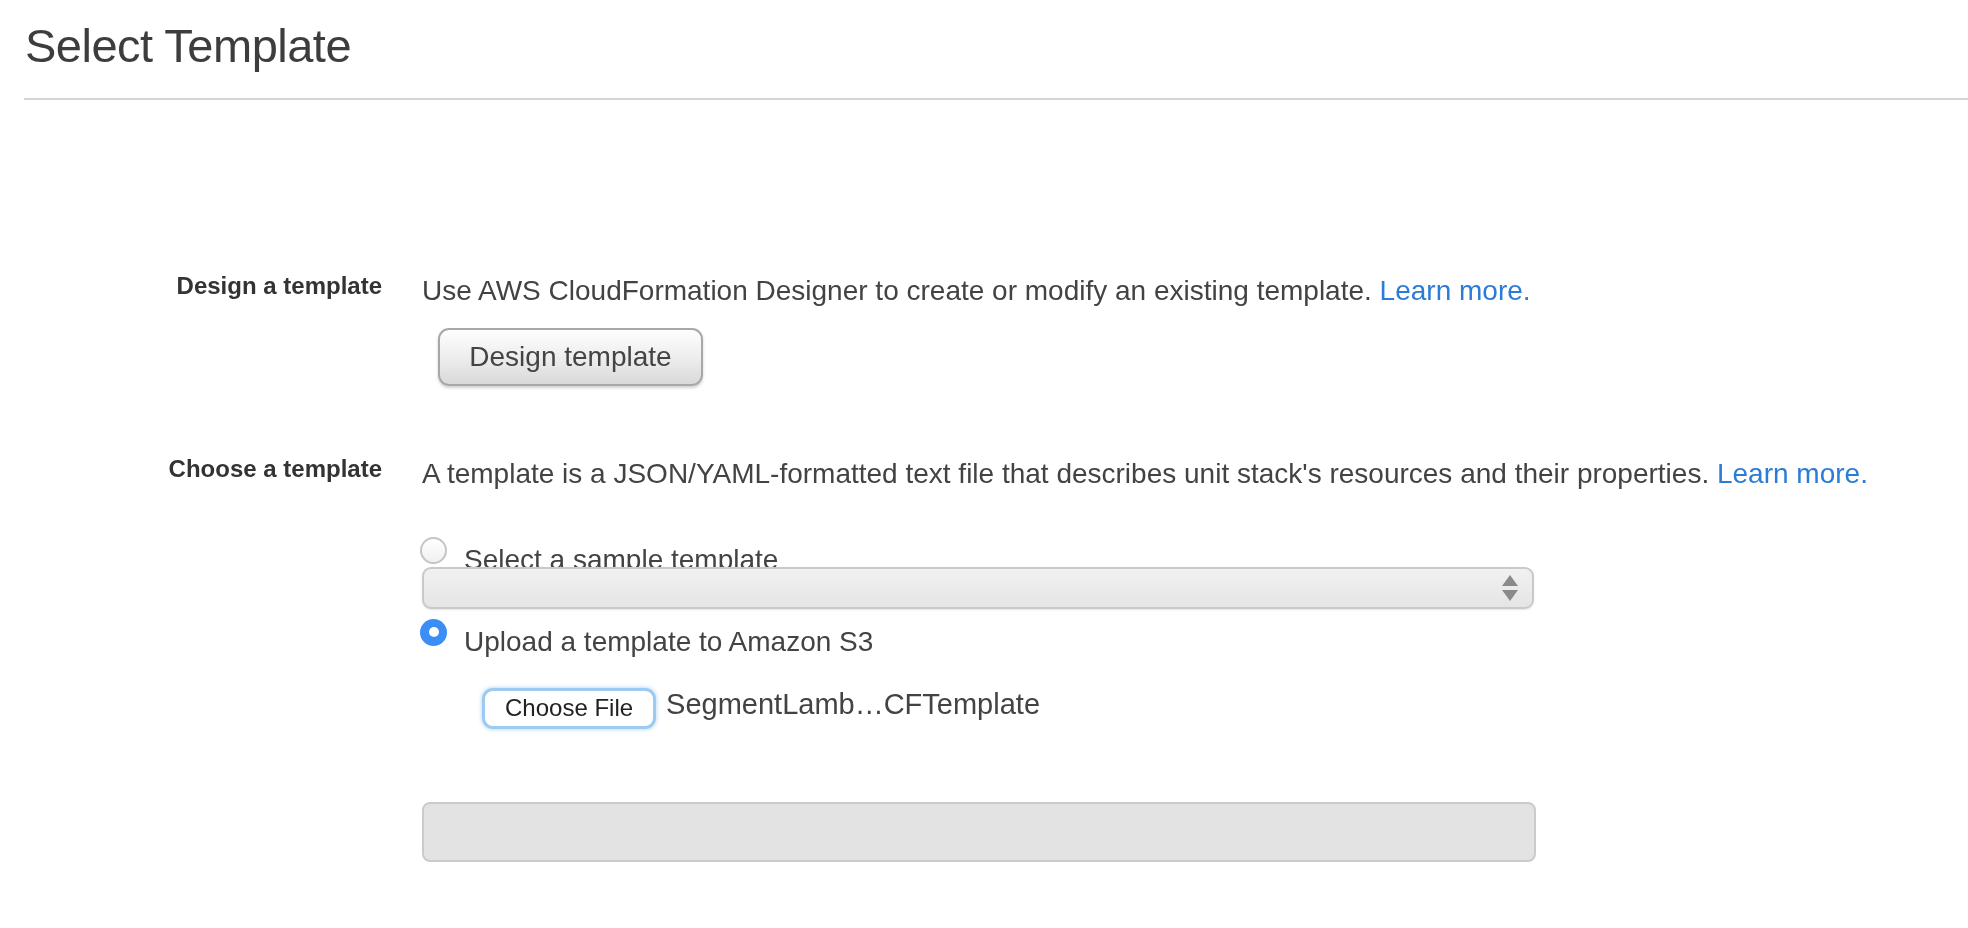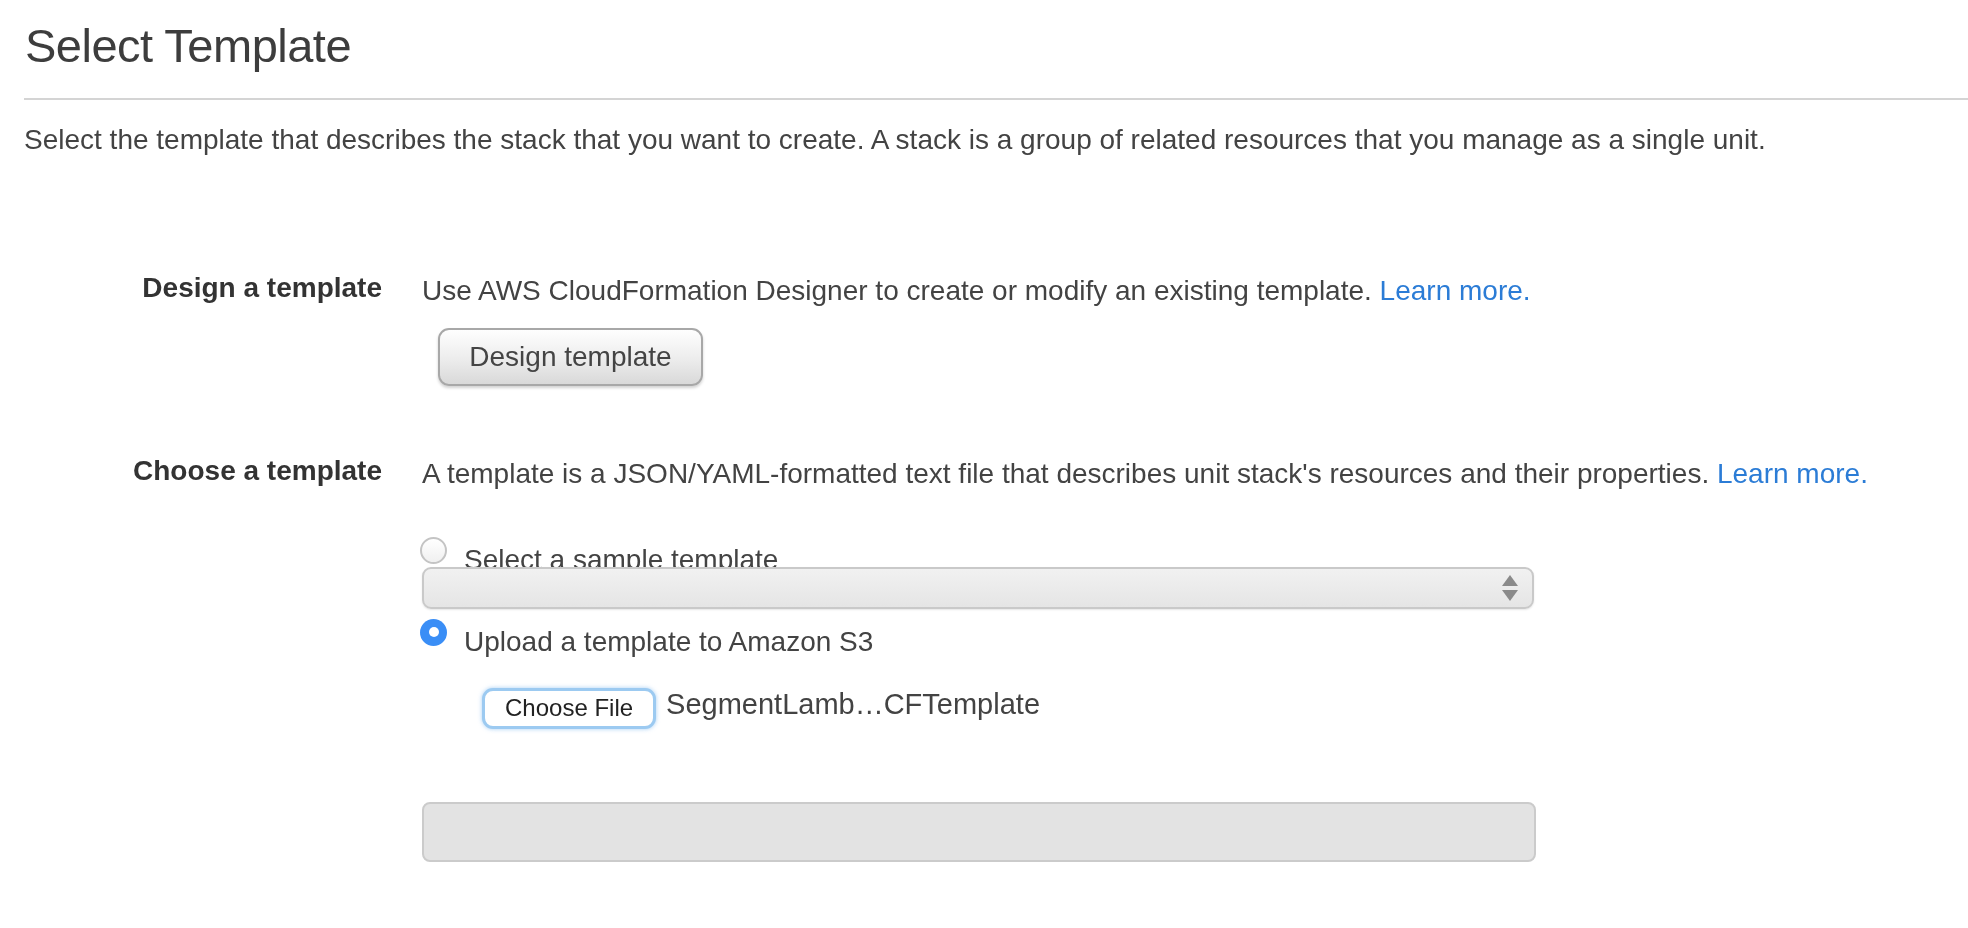--- a/index.html
+++ b/index.html
@@ -45,21 +45,21 @@
     line-height: 37px;
     color: #434343;
   }
 
   
   .form-label {
     position: absolute;
     left: 24px;
     width: 358px;
     text-align: right;
-    font-size: 28px;
+    font-size: 24px;
     font-weight: bold;
     color: #333333;
   }
   .design-label { top: 272px; }
   .choose-label { top: 455px; }
 
   
   .col-desc {
     position: absolute;
     left: 422px;
@@ -227,21 +227,20 @@
     outline: none;
   }
 </style>
 </head>
 <body>
 
 <div class="page">
 
   <h1 class="title">Select Template</h1>
   <div class="rule"></div>
-  <p class="page-desc">Select the template that describes the stack that you want to create. A stack is a group of related resources that you manage as a single unit.</p>
 
   <div class="form-label design-label">Design a template</div>
   <p class="col-desc design-desc">
     <span>Use AWS CloudFormation Designer to create or modify an existing template.</span>
     <a class="link">Learn more.</a>
   </p>
   <button class="design-btn">Design template</button>
 
   <div class="form-label choose-label">Choose a template</div>
   <p class="col-desc choose-desc">

